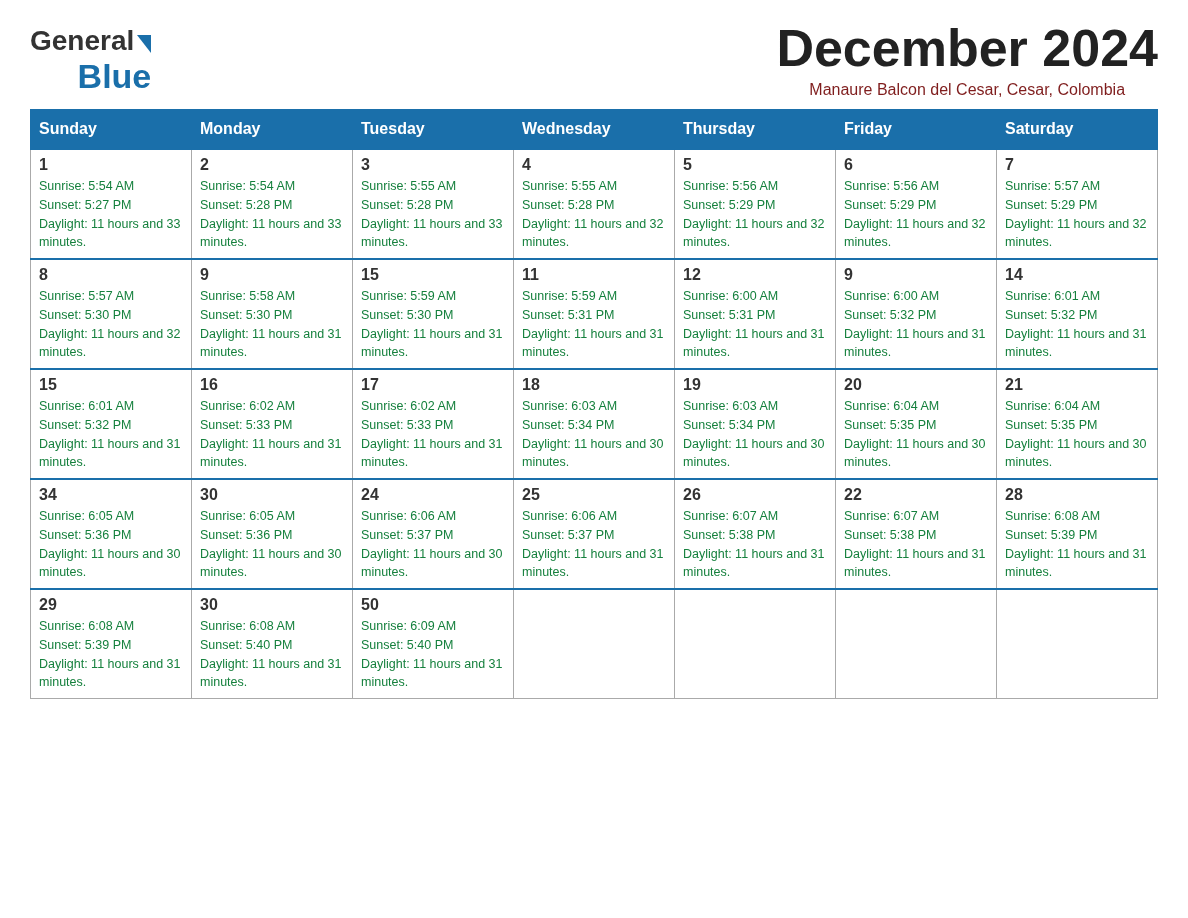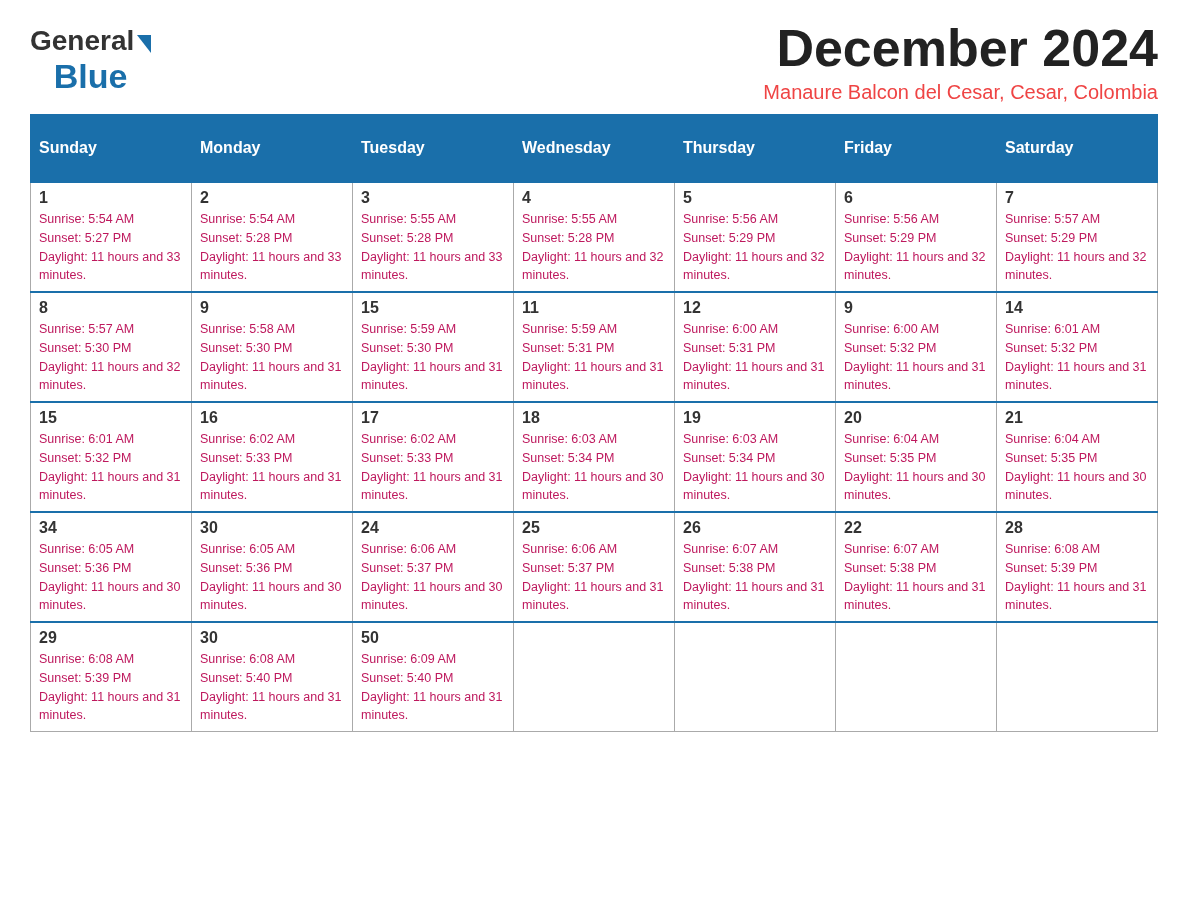--- a/index.html
+++ b/index.html
@@ -12,21 +12,21 @@
     }
     .header {
       display: flex;
       justify-content: space-between;
       align-items: flex-start;
       margin-bottom: 10px;
     }
     .logo {
       display: flex;
       flex-direction: column;
-      align-items: center;
+      align-items: flex-end;
       padding-top: 5px;
     }
     .logo-text {
       display: flex;
       align-items: center;
     }
     .logo-general {
       font-size: 28px;
       font-weight: bold;
       color: #333;
@@ -40,45 +40,45 @@
       border-top: 18px solid #1a6faa;
       margin-left: 3px;
       margin-top: 5px;
     }
     .logo-blue {
       font-size: 34px;
       font-weight: bold;
       color: #1a6faa;
     }
     .title-section {
-      text-align: right;
+      text-align: center;
       margin-left: 42px;
     }
     .month-title {
       font-size: 52px;
       font-weight: bold;
       color: #222;
       line-height: 1.1;
     }
     .subtitle {
-      font-size: 20px;
-      color: #ef4444;
+      font-size: 16px;
+      color: #7f1d1d;
       margin-top: 4px;
     }
     .calendar {
       width: 100%;
       border-collapse: collapse;
       margin-top: 10px;
     }
     .calendar th {
       background-color: #1a6faa;
       color: #fff;
       font-size: 16px;
       font-weight: bold;
-      padding: 24px 8px;
+      padding: 10px 8px;
       text-align: left;
       border: 1px solid #1a6faa;
     }
     .calendar td {
       vertical-align: top;
       border: 1px solid #aaa;
       padding: 6px 8px;
       width: 14.28%;
       min-height: 110px;
       font-size: 13px;
@@ -89,21 +89,21 @@
     }
     .calendar td .day-num {
       font-size: 16px;
       font-weight: bold;
       display: block;
       margin-bottom: 3px;
     }
     .calendar td .day-info {
       font-size: 12.5px;
       line-height: 1.5;
-      color: #be185d;
+      color: #15803d;
     }
     .empty-cell {
       background: #fff;
     }
   </style>
 </head>
 <body>
 
 <div class="header">
   <div class="logo">

